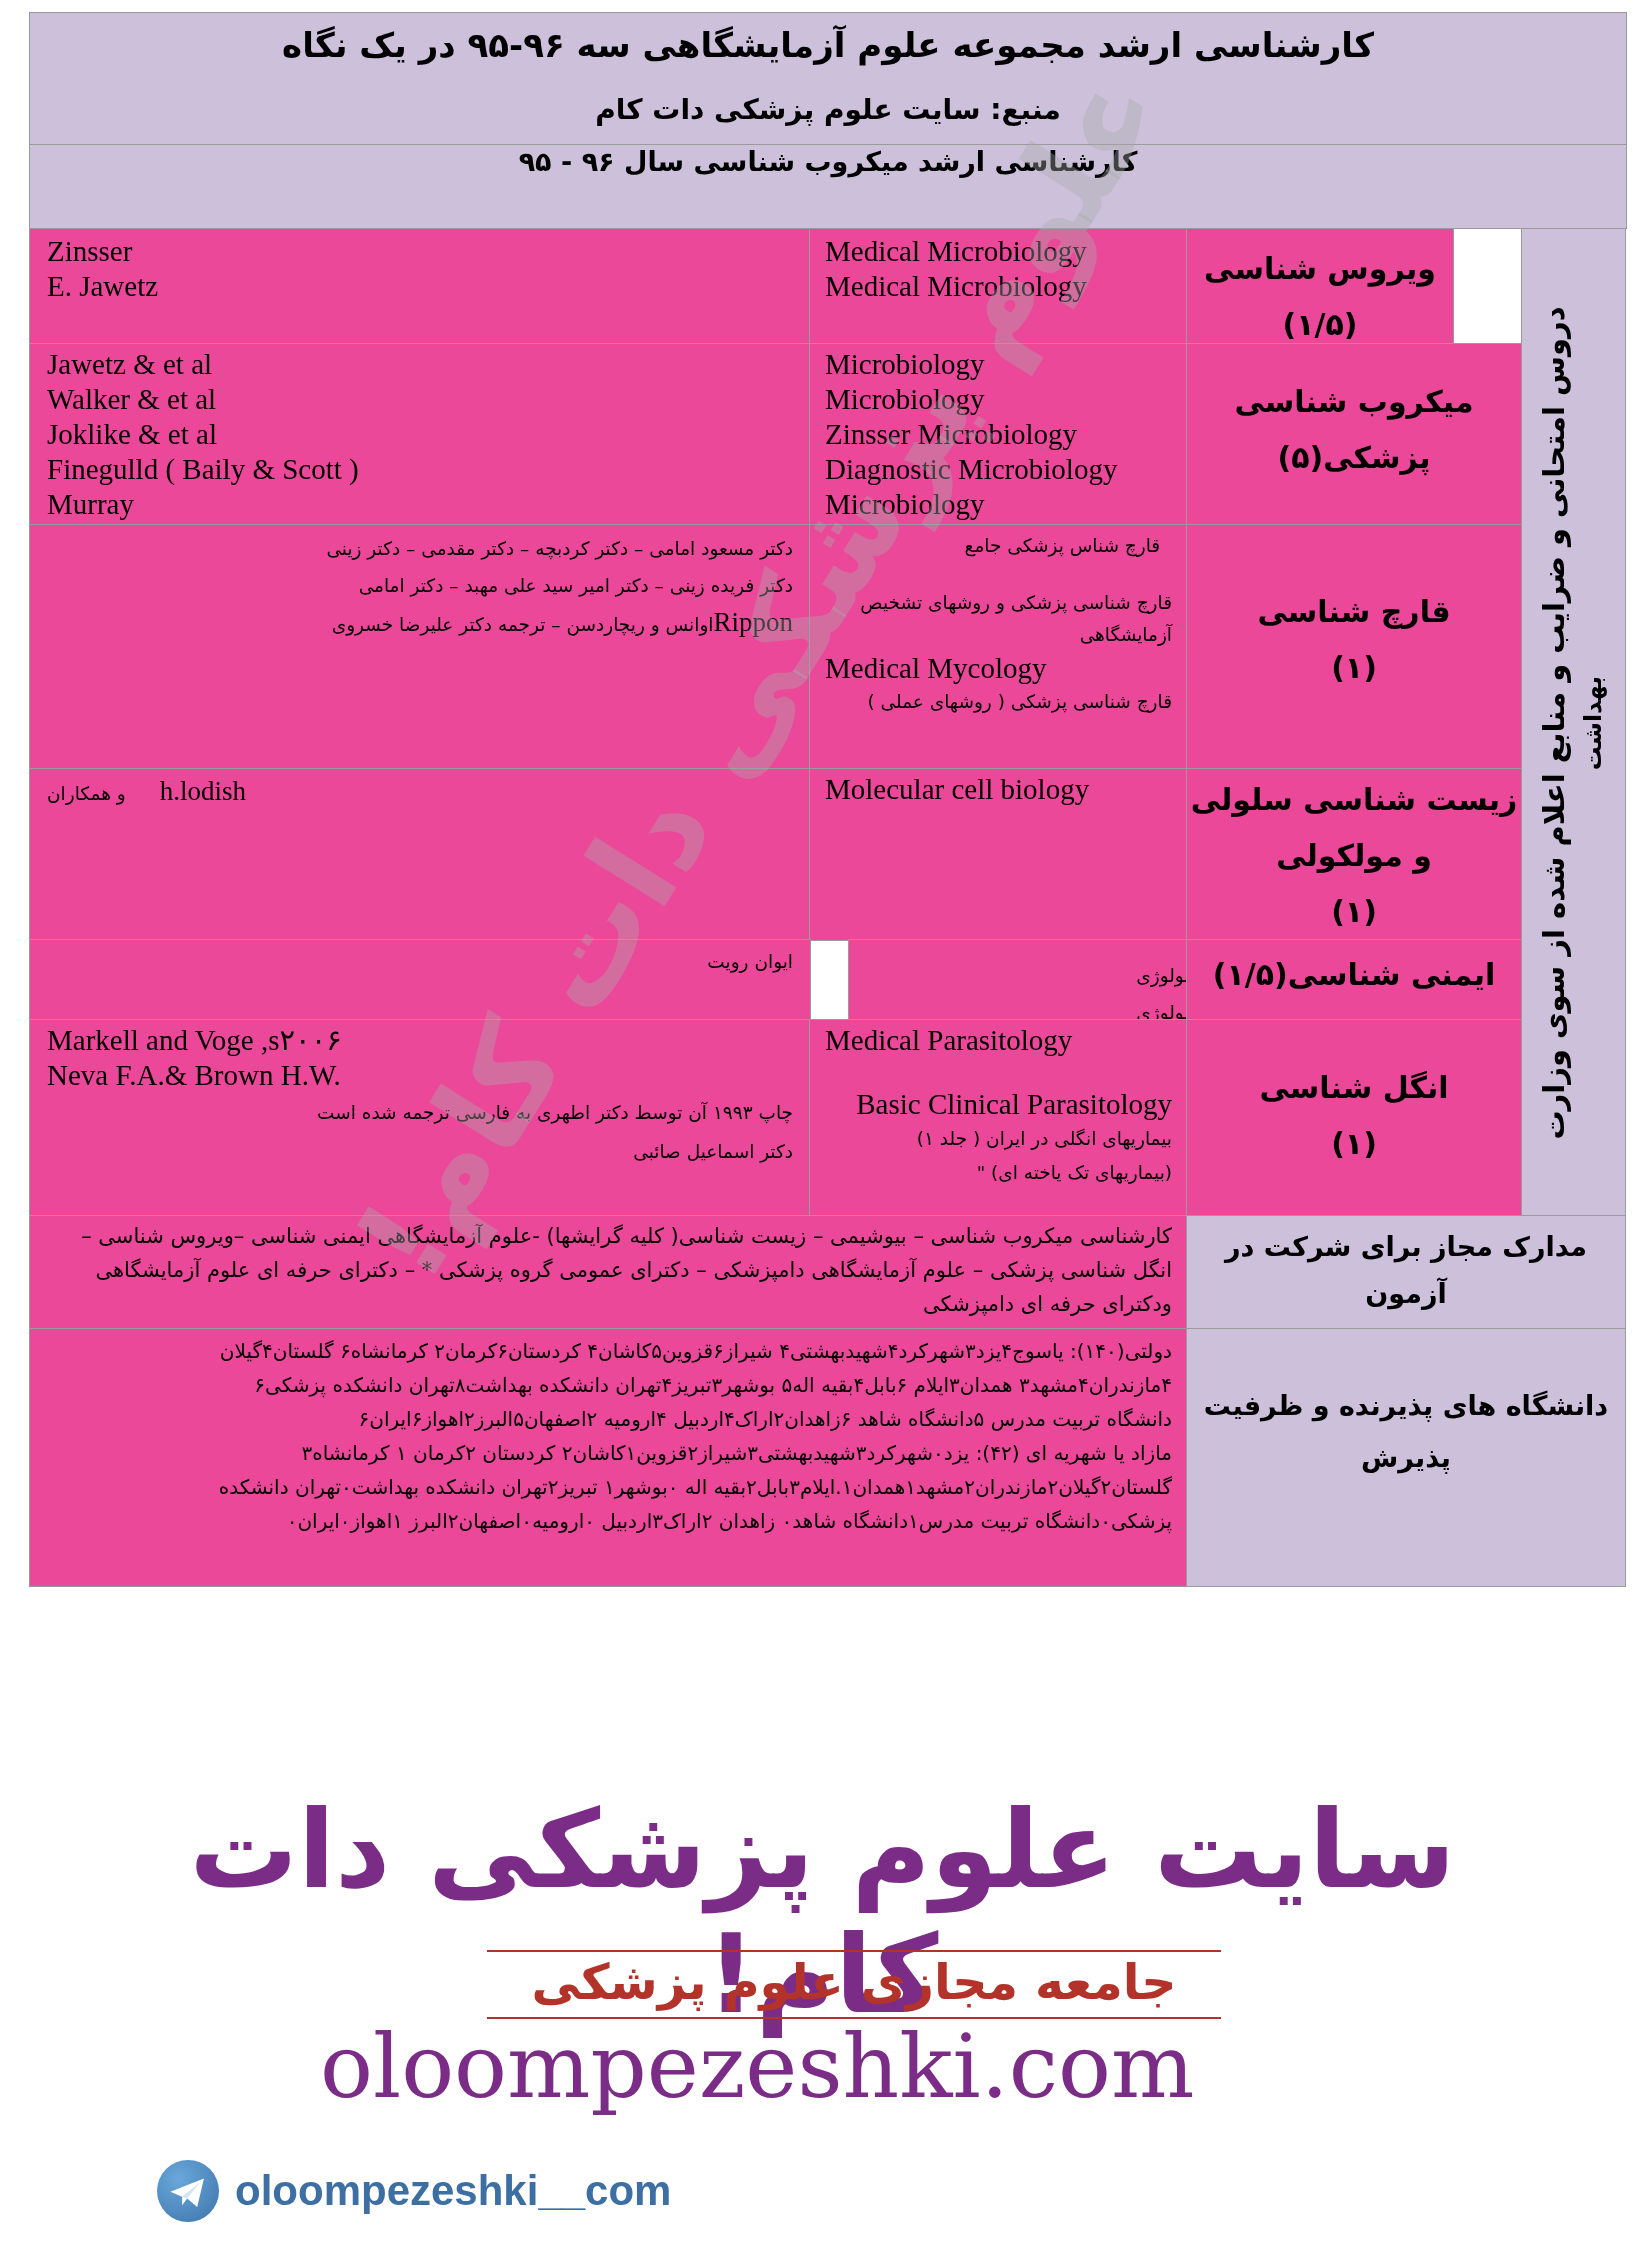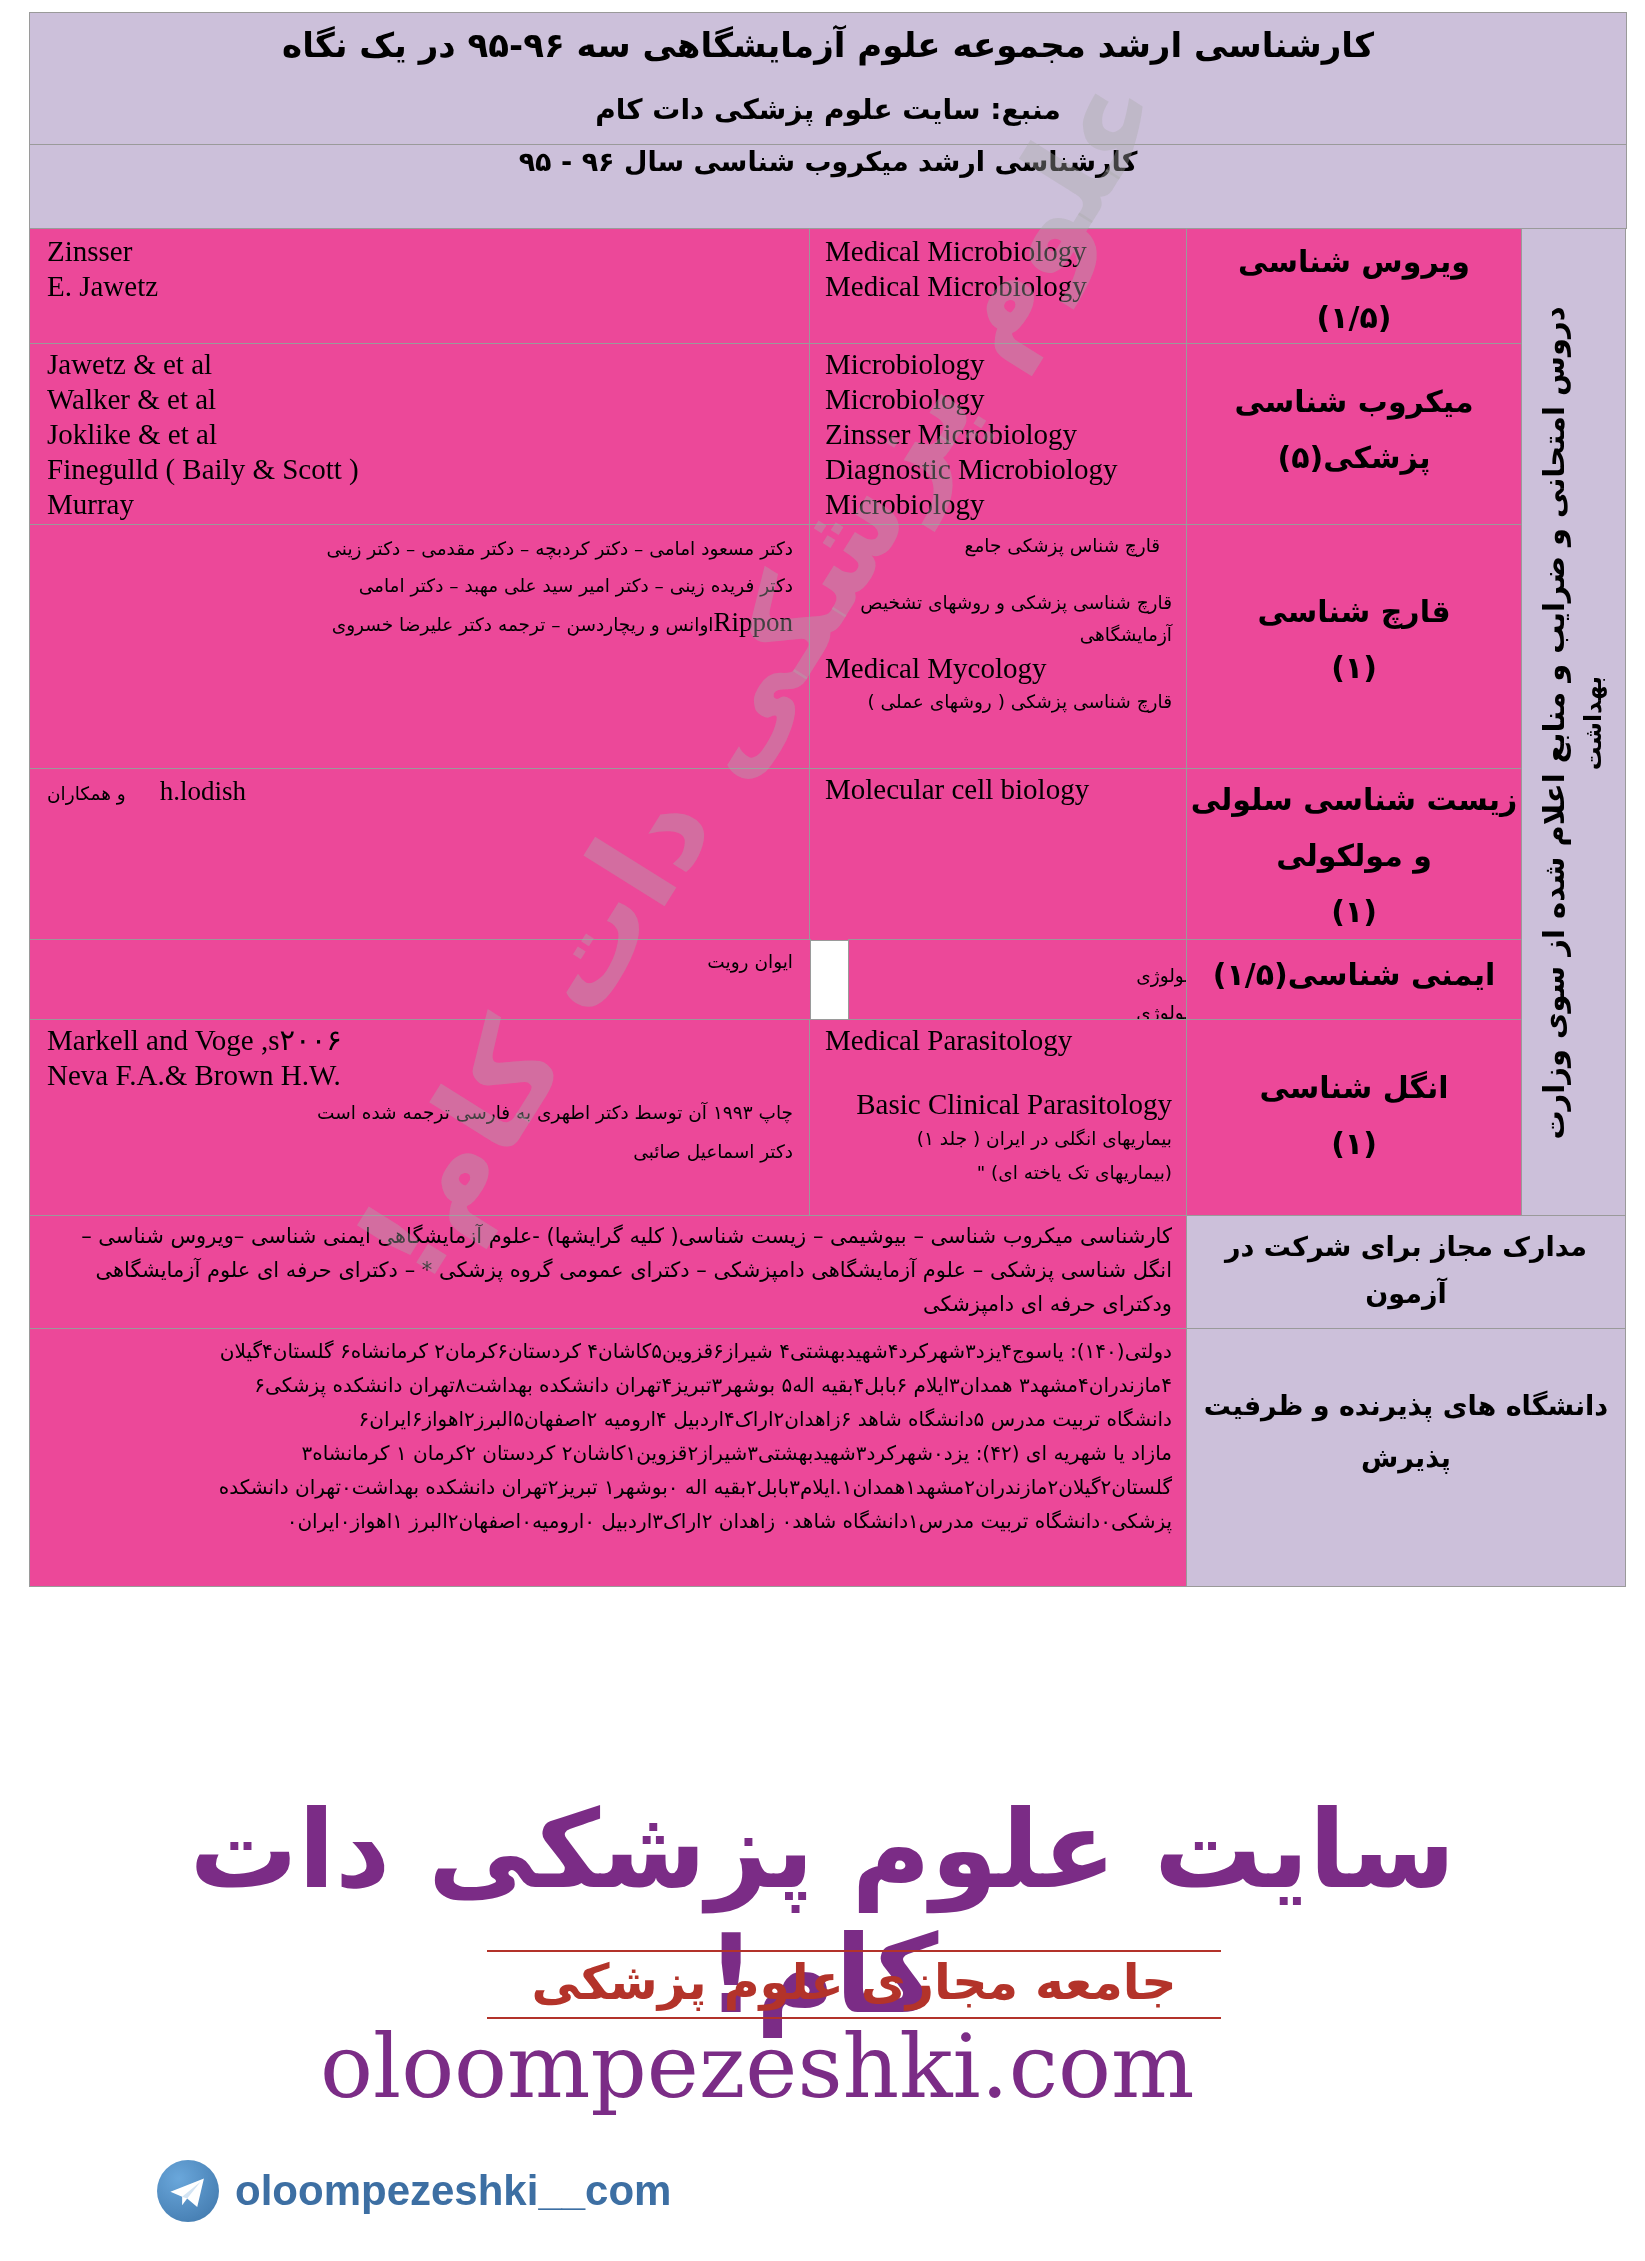--- a/index.html
+++ b/index.html
@@ -56,21 +56,21 @@
     <span class="line">Zinsser</span>
     <span class="line">E. Jawetz</span>
   </div>
 </div>
 <div class="cell" style="left:809px; top:228px; width:379px; height:117px; padding:5px 15px;">
   <div class="en">
     <span class="line">Medical Microbiology</span>
     <span class="line">Medical Microbiology</span>
   </div>
 </div>
-<div class="cell" style="left:1186px; top:228px; width:336px; height:117px; padding-top:5px;">
+<div class="cell" style="left:1186px; top:228px; width:268px; height:117px; padding-top:12px;">
   <div class="subj">
     <span class="line">ویروس شناسی</span>
     <span class="line">(۱/۵)</span>
   </div>
 </div>
 
 <div class="cell" style="left:29px; top:343px; width:782px; height:182px; padding:3.4px 17px;">
   <div class="en">
     <span class="line">Jawetz &amp; et al</span>
     <span class="line">Walker &amp; et al</span>

